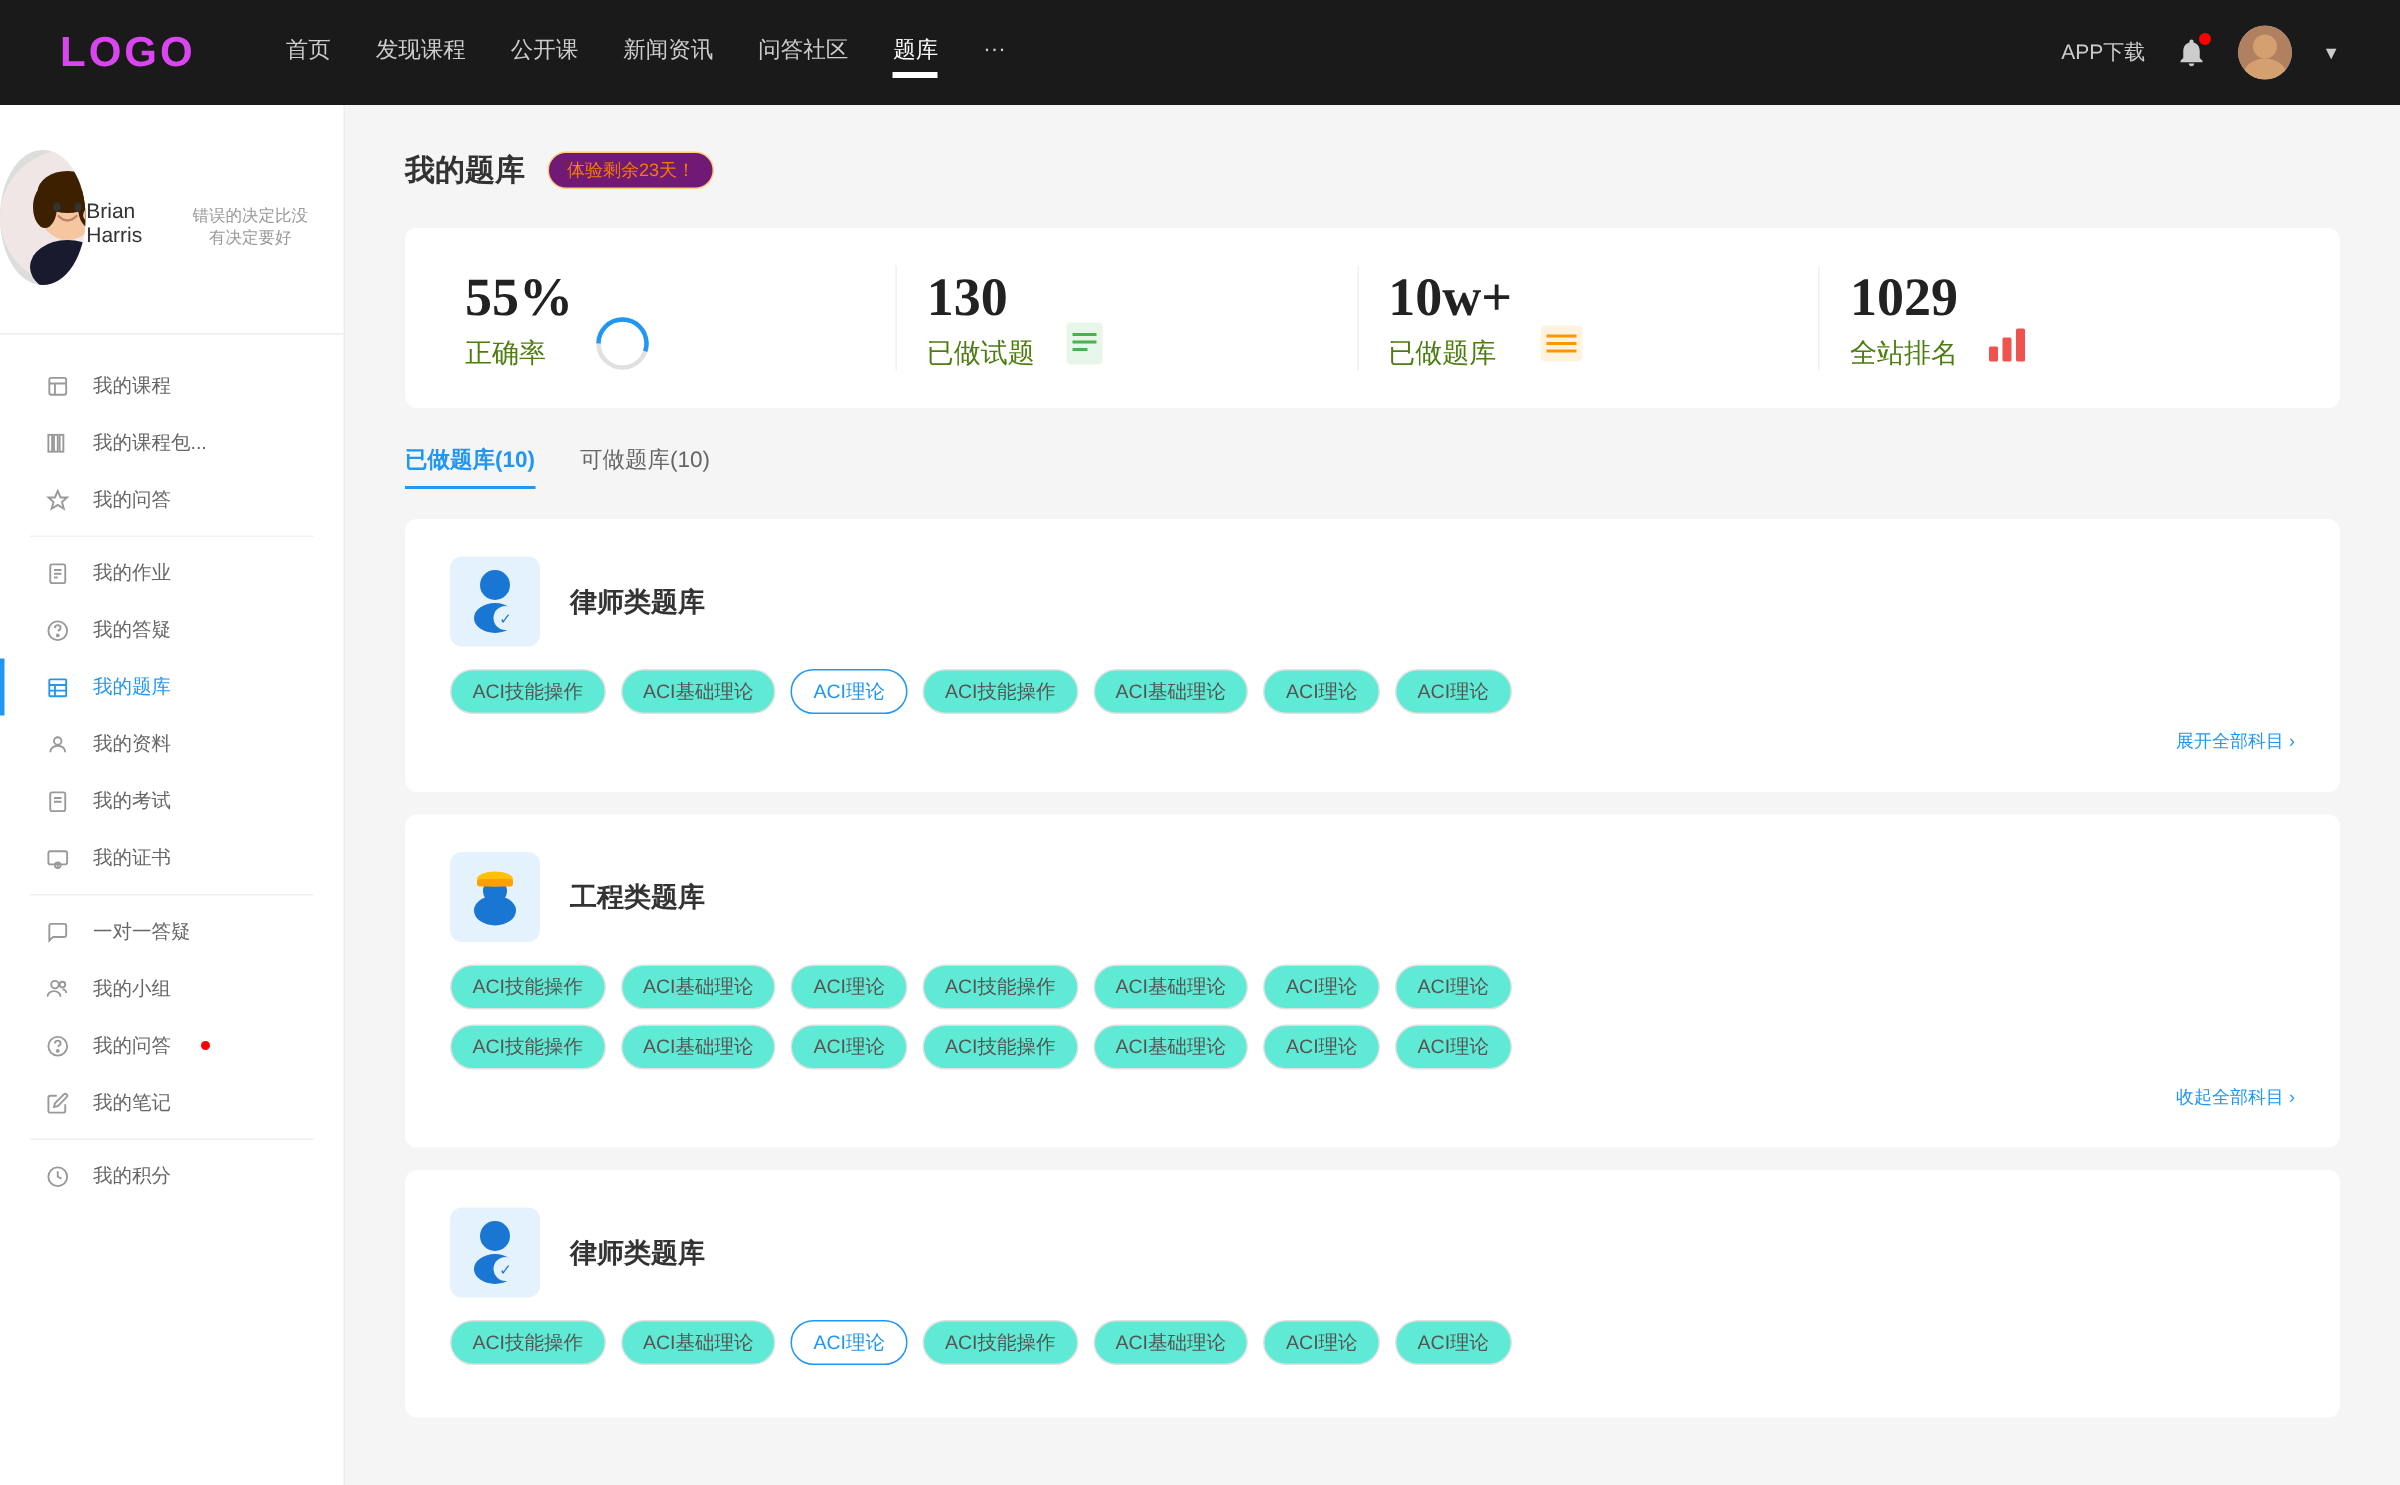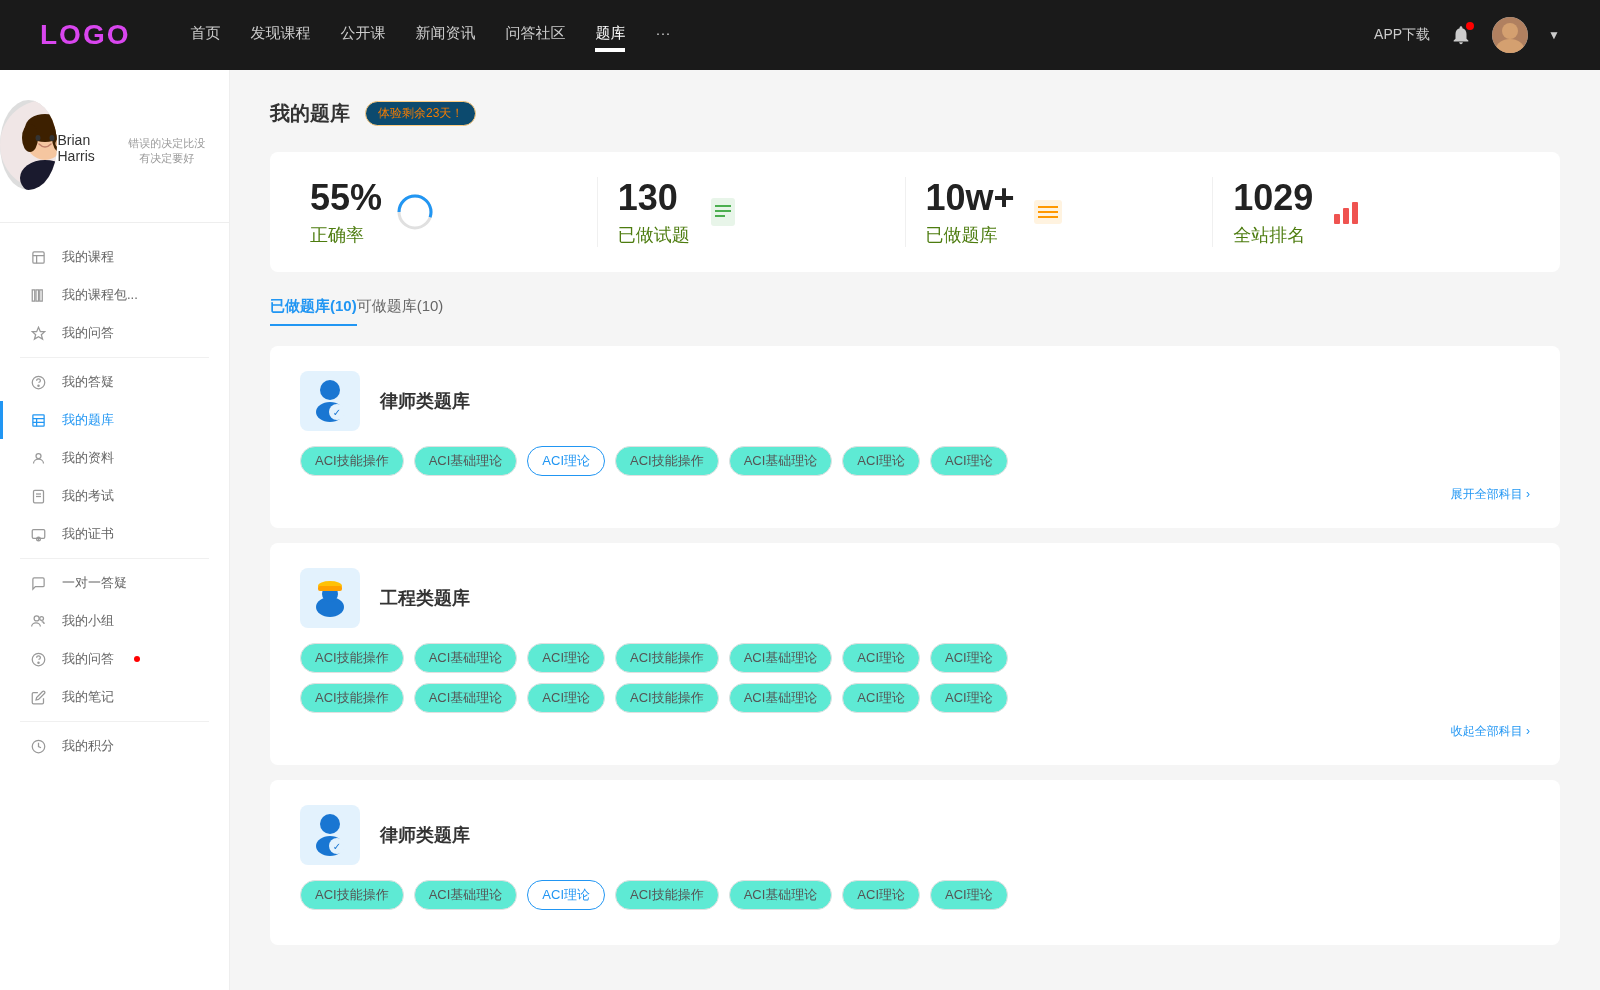--- a/index.html
+++ b/index.html
@@ -34,33 +34,33 @@
     .sidebar-icon { width: 16px; text-align: center; font-size: 14px; }
     .sidebar-divider { height: 1px; background: #f0f0f0; margin: 5px 20px; }
     .red-dot { width: 6px; height: 6px; background: red; border-radius: 50%; margin-left: 4px; display: inline-block; vertical-align: middle; }
 
     
     .main { flex: 1; padding: 30px 40px; overflow-y: auto; background: #f5f5f5; }
 
     
     .page-header { display: flex; align-items: center; gap: 15px; margin-bottom: 25px; }
     .page-title { font-size: 20px; font-weight: 600; color: #333; }
-    .trial-badge { background: #0c4a6e; color: #f57c00; border: 1px solid #ffcc80; border-radius: 20px; padding: 3px 12px; font-size: 12px; }
+    .trial-badge { background: #701a75; color: #f57c00; border: 1px solid #ffcc80; border-radius: 20px; padding: 3px 12px; font-size: 12px; }
 
     
     .stats-bar { display: flex; background: white; border-radius: 8px; padding: 25px 40px; margin-bottom: 25px; gap: 0; }
-    .stat-item { flex: 1; display: flex; align-items: center; gap: 15px; padding: 0 20px; border-right: 1px solid #f0f0f0; }
+    .stat-item { flex: 1; display: flex; align-items: flex-end; gap: 15px; padding: 0 20px; border-right: 1px solid #f0f0f0; font-family: Liberation Serif, serif; }
     .stat-item:first-child { padding-left: 0; }
     .stat-item:last-child { border-right: none; }
     .stat-value { font-size: 36px; font-weight: 700; color: #222; }
     .stat-label { font-size: 18px; color: #4d7c0f; margin-top: 4px; }
     .stat-icon { width: 36px; height: 36px; display: flex; align-items: center; justify-content: center; }
 
     
-    .tabs { display: flex; margin-bottom: 20px; }
+    .tabs { display: flex; gap: 30px; margin-bottom: 20px; }
     .tab { font-size: 15px; color: #666; cursor: pointer; padding-bottom: 8px; }
     .tab.active { color: #2196F3; font-weight: 600; border-bottom: 2px solid #2196F3; }
 
     
     .qbank-card { background: white; border-radius: 8px; padding: 25px 30px; margin-bottom: 15px; }
     .qbank-header { display: flex; align-items: center; gap: 20px; margin-bottom: 15px; }
     .qbank-icon { width: 60px; height: 60px; background: #e3f2fd; border-radius: 8px; display: flex; align-items: center; justify-content: center; }
     .qbank-title { font-size: 18px; font-weight: 600; color: #333; }
     .tags-row { display: flex; flex-wrap: wrap; gap: 10px; margin-bottom: 10px; }
     .tag { padding: 5px 14px; border-radius: 20px; font-size: 13px; cursor: pointer; border: 1px solid #e0e0e0; color: #555; background: #5eead4; }
@@ -163,20 +163,31 @@
           <svg width="15" height="15" viewBox="0 0 24 24" fill="none" stroke="#999" stroke-width="2">
               <polygon points="12,2 15,9 22,9 16.5,14 18.5,21 12,17 5.5,21 7.5,14 2,9 9,9"></polygon>
             </svg>
         </span>
         <span>我的问答</span>
       </div>
       <div class="sidebar-divider"></div>
       <div class="sidebar-item">
         <span class="sidebar-icon">
           <svg width="15" height="15" viewBox="0 0 24 24" fill="none" stroke="#999" stroke-width="2">
+              <rect x="4" y="2" width="16" height="20" rx="2"></rect>
+              <line x1="8" y1="8" x2="16" y2="8"></line>
+              <line x1="8" y1="12" x2="16" y2="12"></line>
+              <line x1="8" y1="16" x2="12" y2="16"></line>
+            </svg>
+        </span>
+        <span>我的作业</span>
+      </div>
+      <div class="sidebar-item">
+        <span class="sidebar-icon">
+          <svg width="15" height="15" viewBox="0 0 24 24" fill="none" stroke="#999" stroke-width="2">
               <circle cx="12" cy="12" r="10"></circle>
               <path d="M9 9a3 3 0 0 1 6 0c0 2-3 3-3 3"></path>
               <circle cx="12" cy="17" r="1" fill="#999"></circle>
             </svg>
         </span>
         <span>我的答疑</span>
       </div>
       <div class="sidebar-item active">
         <span class="sidebar-icon">
           <svg width="15" height="15" viewBox="0 0 24 24" fill="none" stroke="#2196F3" stroke-width="2">

